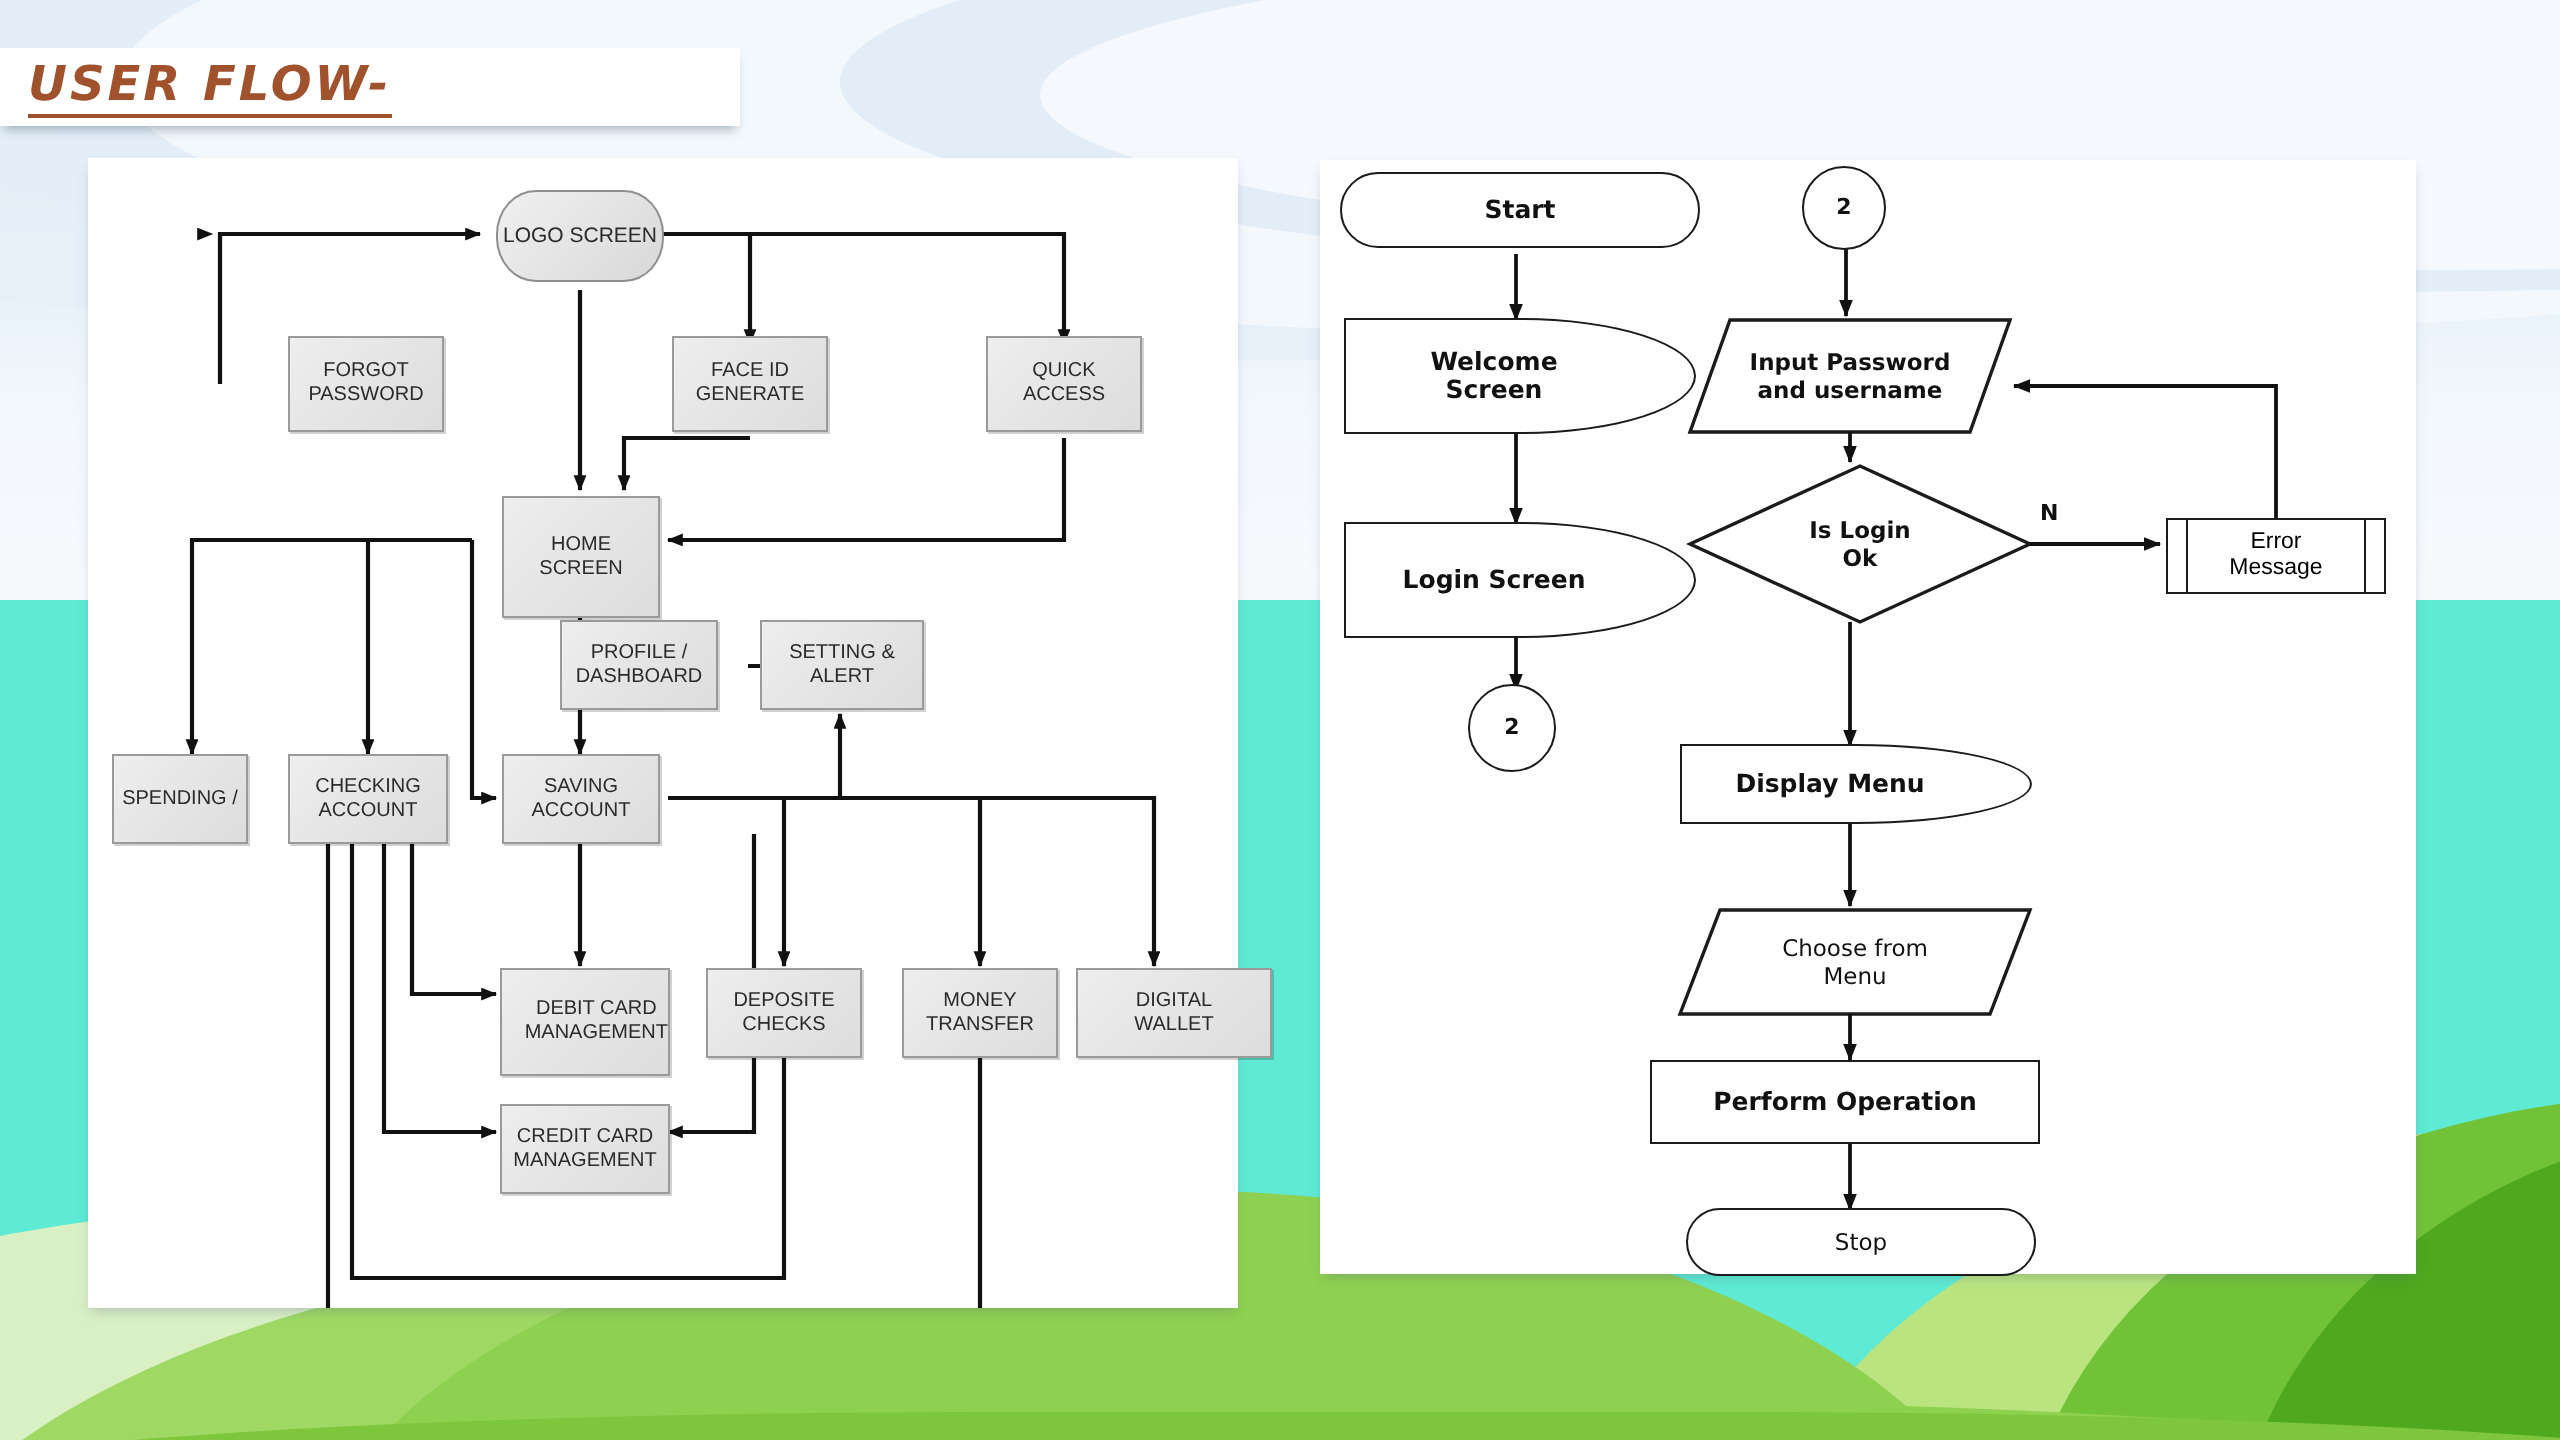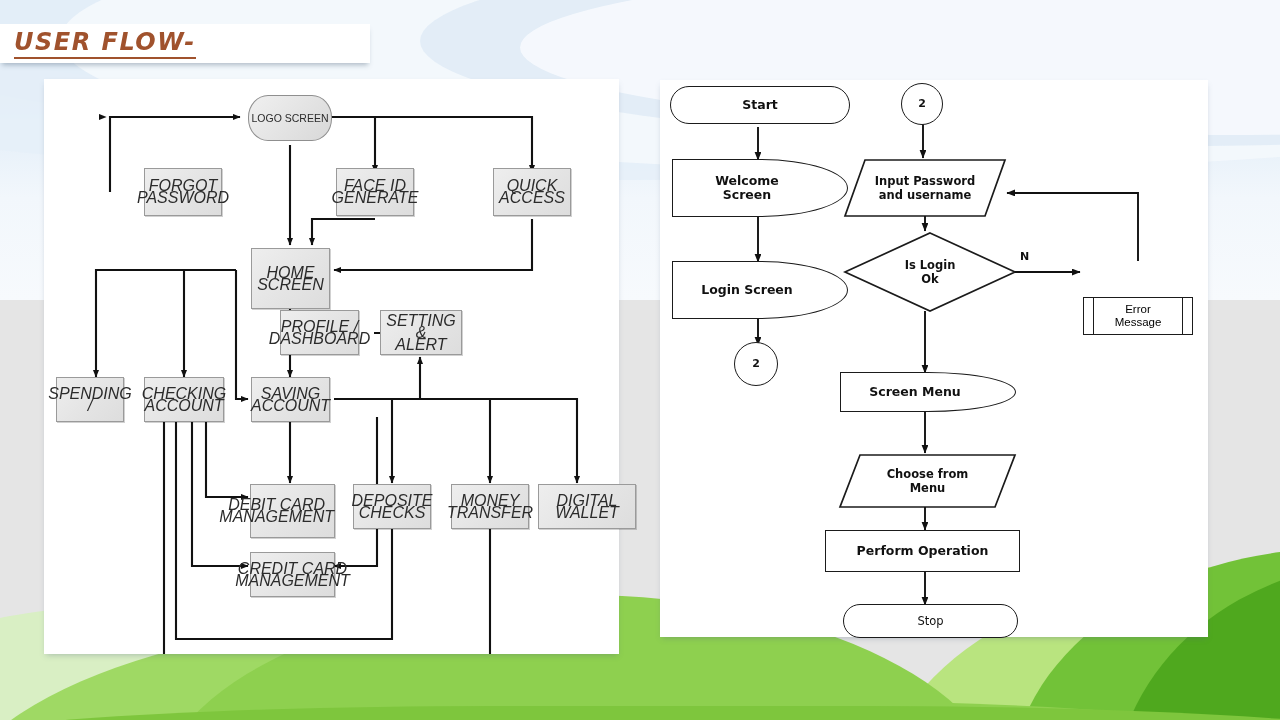--- a/index.html
+++ b/index.html
@@ -3,21 +3,21 @@
 <meta charset="utf-8">
 <style>
   html,body{margin:0;padding:0;}
   body{
     width:1280px;height:720px;overflow:hidden;
     font-family:"Liberation Sans","DejaVu Sans",sans-serif;
     background:#f6f9fd;
     position:relative;
   }
   
-  #slide{position:absolute;inset:0;overflow:hidden;background:#e5e5e5;}
+  #slide{position:absolute;inset:0;overflow:hidden;background:#5eead4;}
   .sky{
     position:absolute;left:0;top:0;width:1280px;height:300px;
     background:linear-gradient(180deg,#a8c9e8 0%,#c4dbf0 16%,#e3eef8 40%,#f2f7fc 66%,#f7fafd 100%);
   }
   .sky-band{position:absolute;border-radius:50%;opacity:.75;}
   .sb1{left:-280px;top:-220px;width:1900px;height:330px;background:#8fb9de;opacity:.55;}
   .sb2{left:-220px;top:-160px;width:1860px;height:310px;background:#cfe1f2;opacity:.85;}
   .sb3{left:-420px;top:-120px;width:2100px;height:300px;background:#e6eff8;opacity:.9;}
   .sb4{left:60px;top:-90px;width:1700px;height:260px;background:#f3f8fc;opacity:.95;}
   .sb5{left:420px;top:-64px;width:1500px;height:210px;background:#dbe8f5;opacity:.7;}
@@ -55,21 +55,21 @@
   .fc svg{position:absolute;left:0;top:0;}
 
   
   .node{position:absolute;box-sizing:border-box;display:flex;align-items:center;
         justify-content:center;text-align:center;}
   
   .pbox{
     background:linear-gradient(135deg,#eeeeee 0%,#e4e4e4 55%,#dddddd 100%);
     border:1px solid #9a9a9a;
     box-shadow:1px 1px 0 rgba(0,0,0,.18);
-    color:#2b2b2b;font-size:16px;line-height:12px;font-style:italic;
+    color:#2b2b2b;font-size:10px;line-height:12px;
   }
   .logo-oval{
     background:linear-gradient(135deg,#f0f0f0 0%,#e2e2e2 60%,#d8d8d8 100%);
     border:1px solid #8f8f8f;border-radius:20px/22px;
     color:#2b2b2b;font-size:10.5px;line-height:12px;
   }
   
   .rbox{background:#fff;border:1.6px solid #1b1b1b;color:#111;
         font-size:12.5px;font-weight:bold;line-height:14px;
         font-family:"DejaVu Sans","Liberation Sans",sans-serif;}
@@ -301,30 +301,30 @@
       <div class="node r-para" style="left:185px;top:80px;width:160px;height:56px;">
         <span class="ptxt" style="color:#111;font-size:11.5px;font-weight:bold;line-height:14px;font-family:'DejaVu Sans',sans-serif;">Input Password<br>and username</span>
       </div>
 
       <div class="node r-diamond" style="left:185px;top:153px;width:170px;height:78px;">
         <span class="ptxt" style="color:#111;font-size:11.5px;font-weight:bold;line-height:14px;font-family:'DejaVu Sans',sans-serif;">Is Login<br>Ok</span>
       </div>
 
       <div class="edge-label" style="left:360px;top:170px;">N</div>
 
-      <div class="node r-pre" style="left:423px;top:179px;width:110px;height:38px;margin-top:38px;">
+      <div class="node r-pre" style="left:423px;top:179px;width:110px;height:38px;">
         <span style="font-size:11.5px;line-height:13px;">Error<br>Message</span>
       </div>
 
       <div class="node rbox r-display" style="left:180px;top:292px;width:176px;height:40px;padding-right:26px;">
-        <span>Screen Menu</span>
+        <span>Display Menu</span>
       </div>
 
       <div class="node r-para" style="left:180px;top:375px;width:175px;height:52px;">
-        <span class="ptxt" style="color:#111;font-size:11.5px;font-weight:bold;line-height:14px;font-family:'DejaVu Sans',sans-serif;">Choose from<br>Menu</span>
+        <span class="ptxt" style="color:#111;font-size:11.5px;font-weight:normal;line-height:14px;font-family:'DejaVu Sans',sans-serif;">Choose from<br>Menu</span>
       </div>
 
       <div class="node rbox r-plain" style="left:165px;top:450px;width:195px;height:42px;">
         <span>Perform Operation</span>
       </div>
 
       <div class="node rbox r-term" style="left:183px;top:524px;width:175px;height:34px;">
         <span style="font-size:11.5px;font-weight:normal;">Stop</span>
       </div>
 

